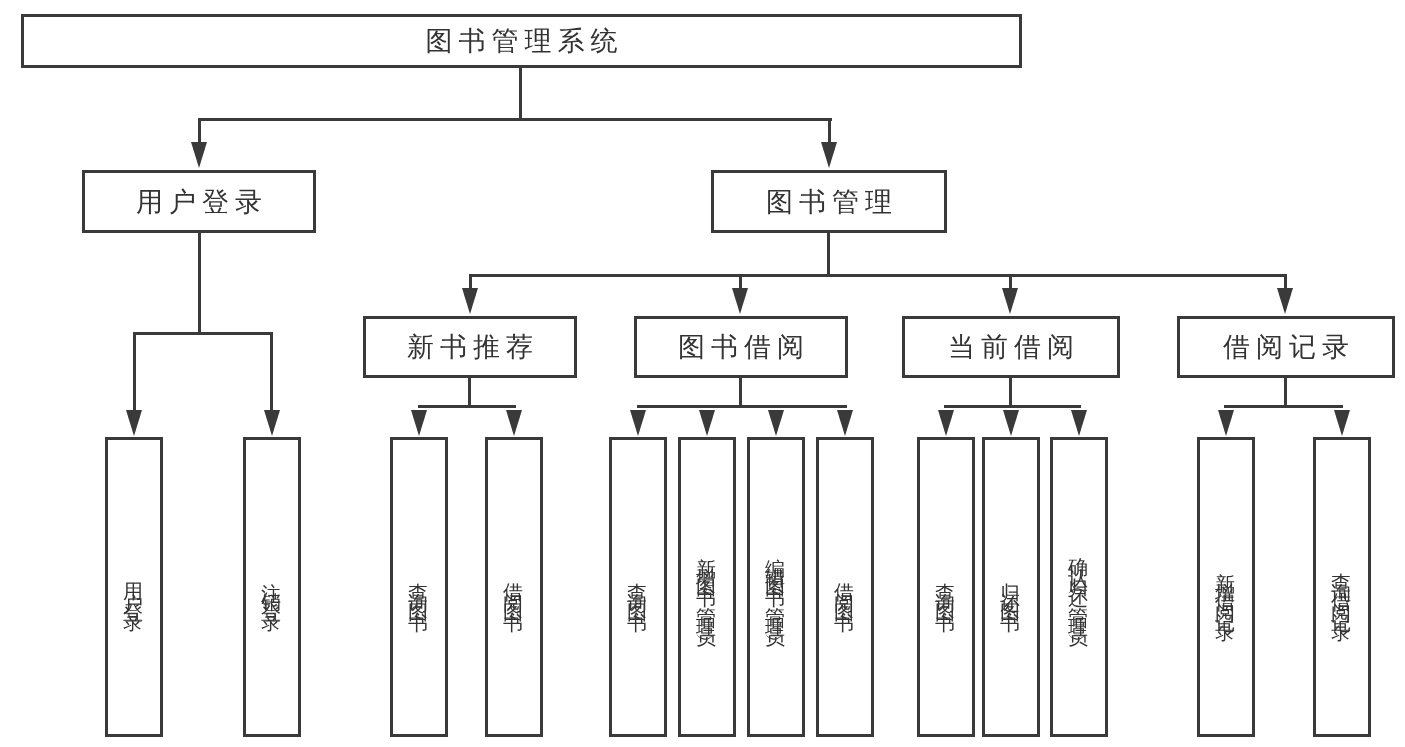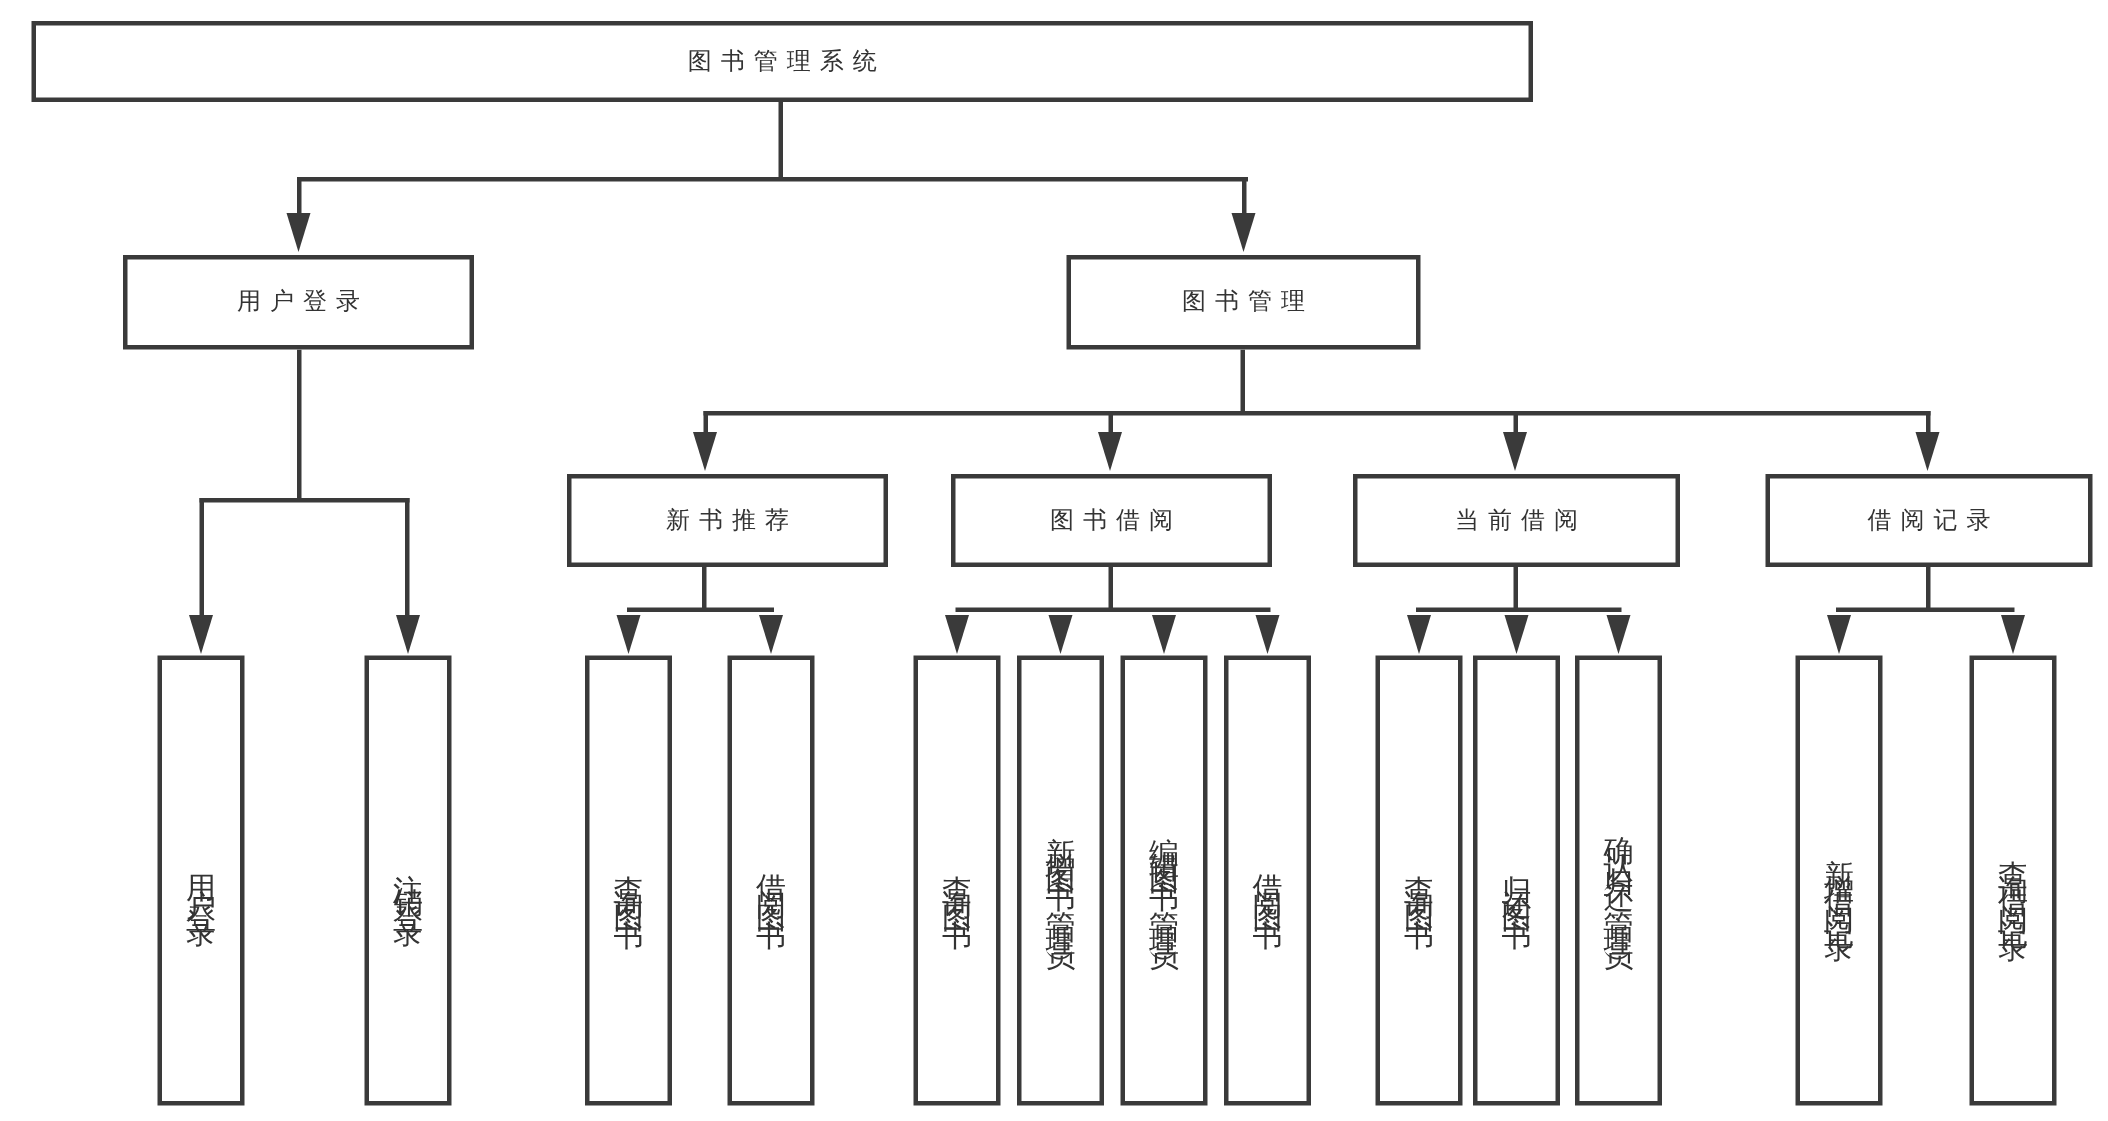--- a/index.html
+++ b/index.html
@@ -25,21 +25,21 @@
     border-top: 26px solid #3a3a3a;
   }
   .hbox {
     position: absolute;
     box-sizing: border-box;
     background: #ffffff;
     border: 3px solid #3a3a3a;
     display: flex;
     align-items: center;
     justify-content: center;
-    font-size: 16px;
+    font-size: 27px;
     letter-spacing: 6px;
     text-indent: 6px;
     color: #333333;
     white-space: nowrap;
   }
   .vbox {
     position: absolute;
     box-sizing: border-box;
     background: #ffffff;
     border: 3px solid #3a3a3a;
@@ -115,21 +115,21 @@
   <div class="line" style="left:1284px; top:378px; width:3px; height:29px;"></div>
   <div class="line" style="left:1224px; top:405px; width:119px; height:3px;"></div>
   <div class="arrow" style="left:1218px; top:410px;"></div>
   <div class="arrow" style="left:1334px; top:410px;"></div>
 
   <div class="hbox" style="left:21px; top:14px; width:1001px; height:54px;">图书管理系统</div>
 
   <div class="hbox" style="left:82px; top:170px; width:234px; height:63px;">用户登录</div>
   <div class="hbox" style="left:711px; top:170px; width:236px; height:63px;font-family:Liberation Mono, monospace;">图书管理</div>
 
-  <div class="hbox" style="left:363px; top:316px; width:214px; height:62px;margin-left:15px;">新书推荐</div>
+  <div class="hbox" style="left:363px; top:316px; width:214px; height:62px;">新书推荐</div>
   <div class="hbox" style="left:902px; top:316px; width:218px; height:62px;">当前借阅</div>
   <div class="hbox" style="left:634px; top:316px; width:214px; height:62px;">图书借阅</div>
   <div class="hbox" style="left:1177px; top:316px; width:218px; height:62px;">借阅记录</div>
 
   <div class="vbox" style="left:105px;">用户登录</div>
   <div class="vbox" style="left:243px;">注销登录</div>
 
   <div class="vbox" style="left:390px;">查询图书</div>
   <div class="vbox" style="left:485px;">借阅图书</div>
 

